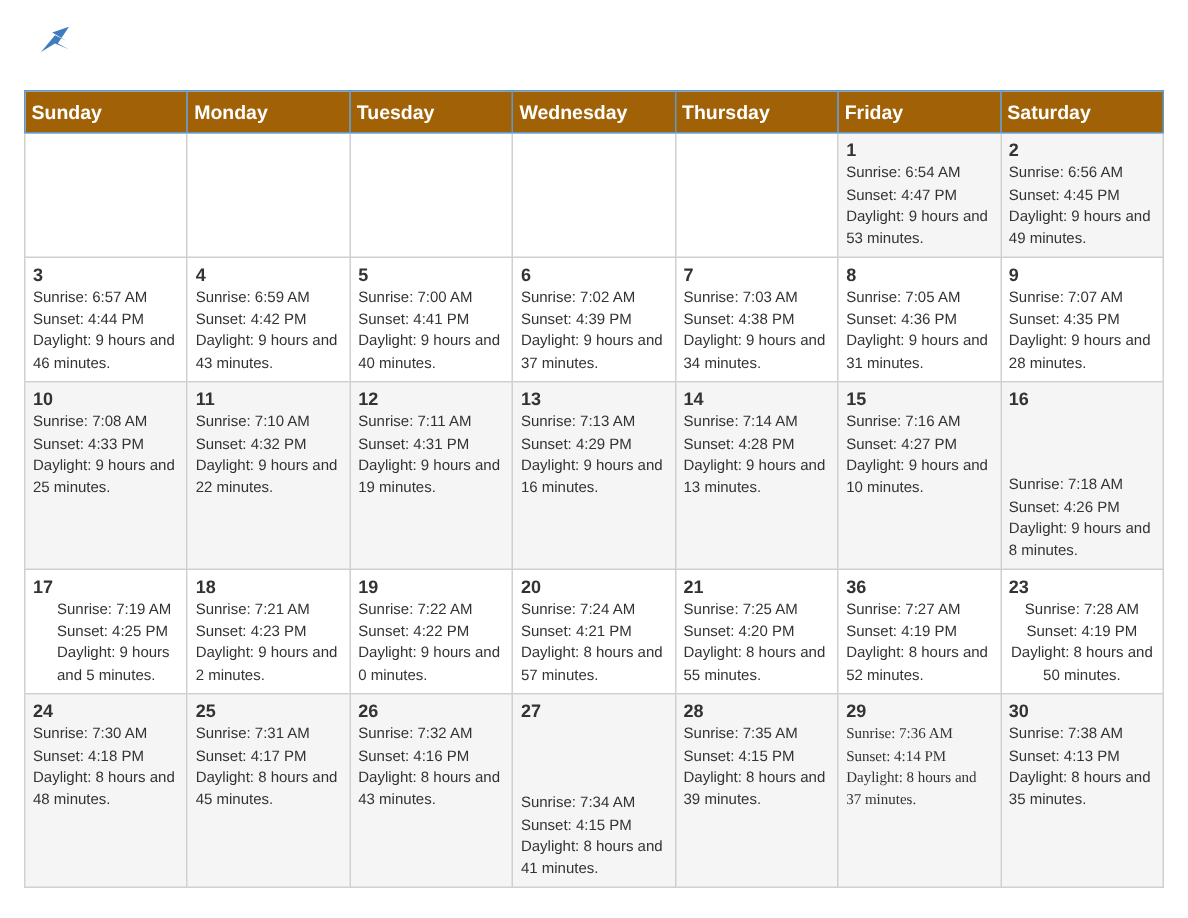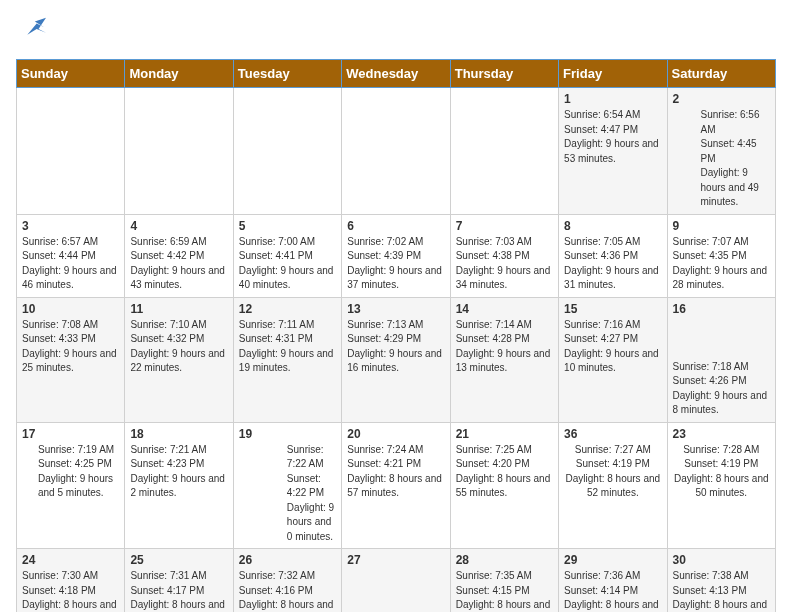--- a/index.html
+++ b/index.html
@@ -132,21 +132,21 @@
         <td class="empty-cell"></td>
         <td class="empty-cell"></td>
         <td>
           <div class="day-number">1</div>
           <div class="day-info" style="white-space: pre-line;">Sunrise: 6:54 AM
 Sunset: 4:47 PM
 Daylight: 9 hours and 53 minutes.</div>
         </td>
         <td>
           <div class="day-number">2</div>
-          <div class="day-info" style="white-space: pre-line; margin-left: 28px;">Sunrise: 6:56 AM
+          <div class="day-info" style="white-space: pre-line;">Sunrise: 6:56 AM
 Sunset: 4:45 PM
 Daylight: 9 hours and 49 minutes.</div>
         </td>
       </tr>
       <tr>
         <td>
           <div class="day-number">3</div>
           <div class="day-info" style="white-space: pre-line;">Sunrise: 6:57 AM
 Sunset: 4:44 PM
 Daylight: 9 hours and 46 minutes.</div>
@@ -240,39 +240,39 @@
 Daylight: 9 hours and 5 minutes.</div>
         </td>
         <td>
           <div class="day-number">18</div>
           <div class="day-info" style="white-space: pre-line;">Sunrise: 7:21 AM
 Sunset: 4:23 PM
 Daylight: 9 hours and 2 minutes.</div>
         </td>
         <td>
           <div class="day-number">19</div>
-          <div class="day-info" style="white-space: pre-line; margin-left: 48px;">Sunrise: 7:22 AM
+          <div class="day-info" style="white-space: pre-line;">Sunrise: 7:22 AM
 Sunset: 4:22 PM
 Daylight: 9 hours and 0 minutes.</div>
         </td>
         <td>
           <div class="day-number">20</div>
           <div class="day-info" style="white-space: pre-line;">Sunrise: 7:24 AM
 Sunset: 4:21 PM
 Daylight: 8 hours and 57 minutes.</div>
         </td>
         <td>
           <div class="day-number">21</div>
           <div class="day-info" style="white-space: pre-line;">Sunrise: 7:25 AM
 Sunset: 4:20 PM
 Daylight: 8 hours and 55 minutes.</div>
         </td>
         <td>
           <div class="day-number">36</div>
-          <div class="day-info" style="white-space: pre-line; text-align: center;">Sunrise: 7:27 AM
+          <div class="day-info" style="white-space: pre-line;">Sunrise: 7:27 AM
 Sunset: 4:19 PM
 Daylight: 8 hours and 52 minutes.</div>
         </td>
         <td>
           <div class="day-number">23</div>
           <div class="day-info" style="white-space: pre-line; text-align: center;">Sunrise: 7:28 AM
 Sunset: 4:19 PM
 Daylight: 8 hours and 50 minutes.</div>
         </td>
       </tr>
@@ -302,21 +302,21 @@
 Daylight: 8 hours and 41 minutes.</div>
         </td>
         <td>
           <div class="day-number">28</div>
           <div class="day-info" style="white-space: pre-line;">Sunrise: 7:35 AM
 Sunset: 4:15 PM
 Daylight: 8 hours and 39 minutes.</div>
         </td>
         <td>
           <div class="day-number">29</div>
-          <div class="day-info" style="white-space: pre-line;">Sunrise: 7:36 AM
+          <div class="day-info" style="white-space: pre-line; font-family: Liberation Serif, serif;">Sunrise: 7:36 AM
 Sunset: 4:14 PM
 Daylight: 8 hours and 37 minutes.</div>
         </td>
         <td>
           <div class="day-number">30</div>
           <div class="day-info" style="white-space: pre-line;">Sunrise: 7:38 AM
 Sunset: 4:13 PM
 Daylight: 8 hours and 35 minutes.</div>
         </td>
       </tr>

